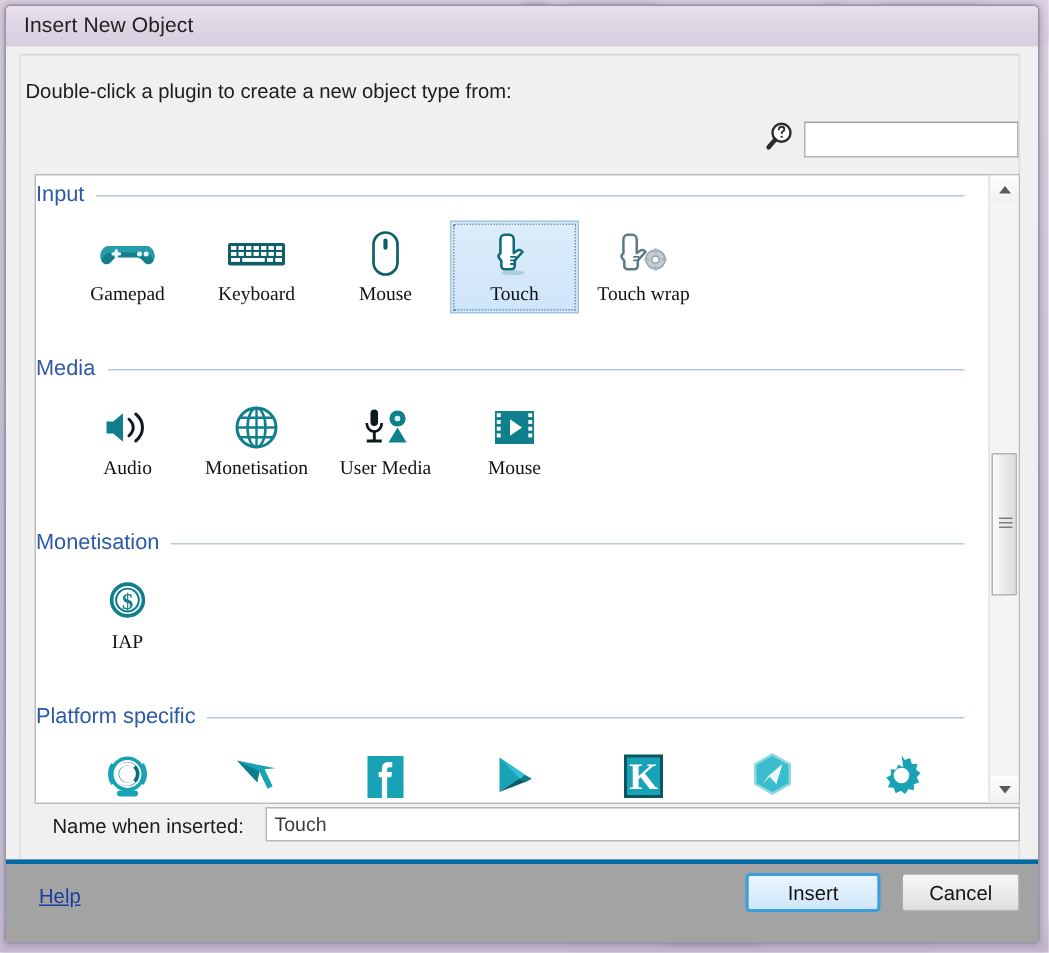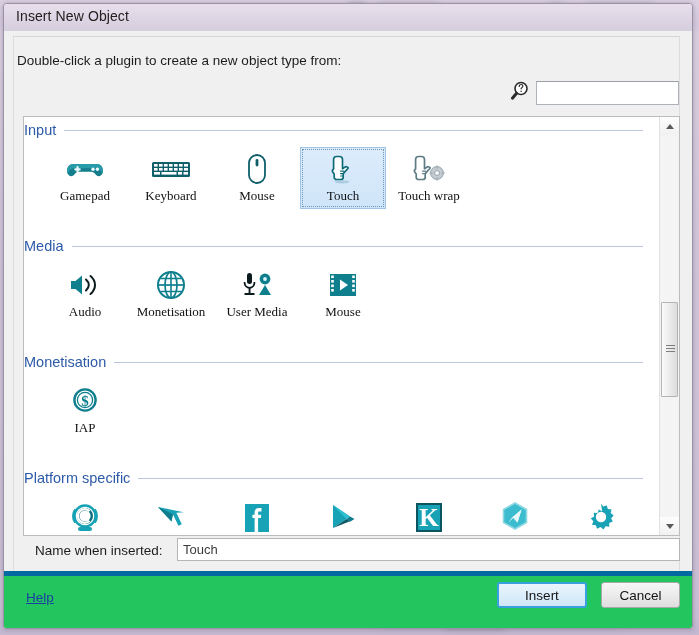--- a/index.html
+++ b/index.html
@@ -320,22 +320,22 @@
   .desc-text a {
     color: #1b3fa0;
     text-decoration: underline;
   }
 
   
   .bottombar {
     position: absolute;
     left: 0; right: 0; bottom: 0;
     height: 52px;
-    background: #22c55e;
-    border-top: 5px solid #0369a1;
+    background: #a3a3a3;
+    border-top: 3px solid #0369a1;
   }
   .help-link {
     position: absolute;
     left: 22px;
     top: 14px;
     font-size: 13.5px;
     color: #1b3fa0;
     text-decoration: underline;
     cursor: pointer;
   }

